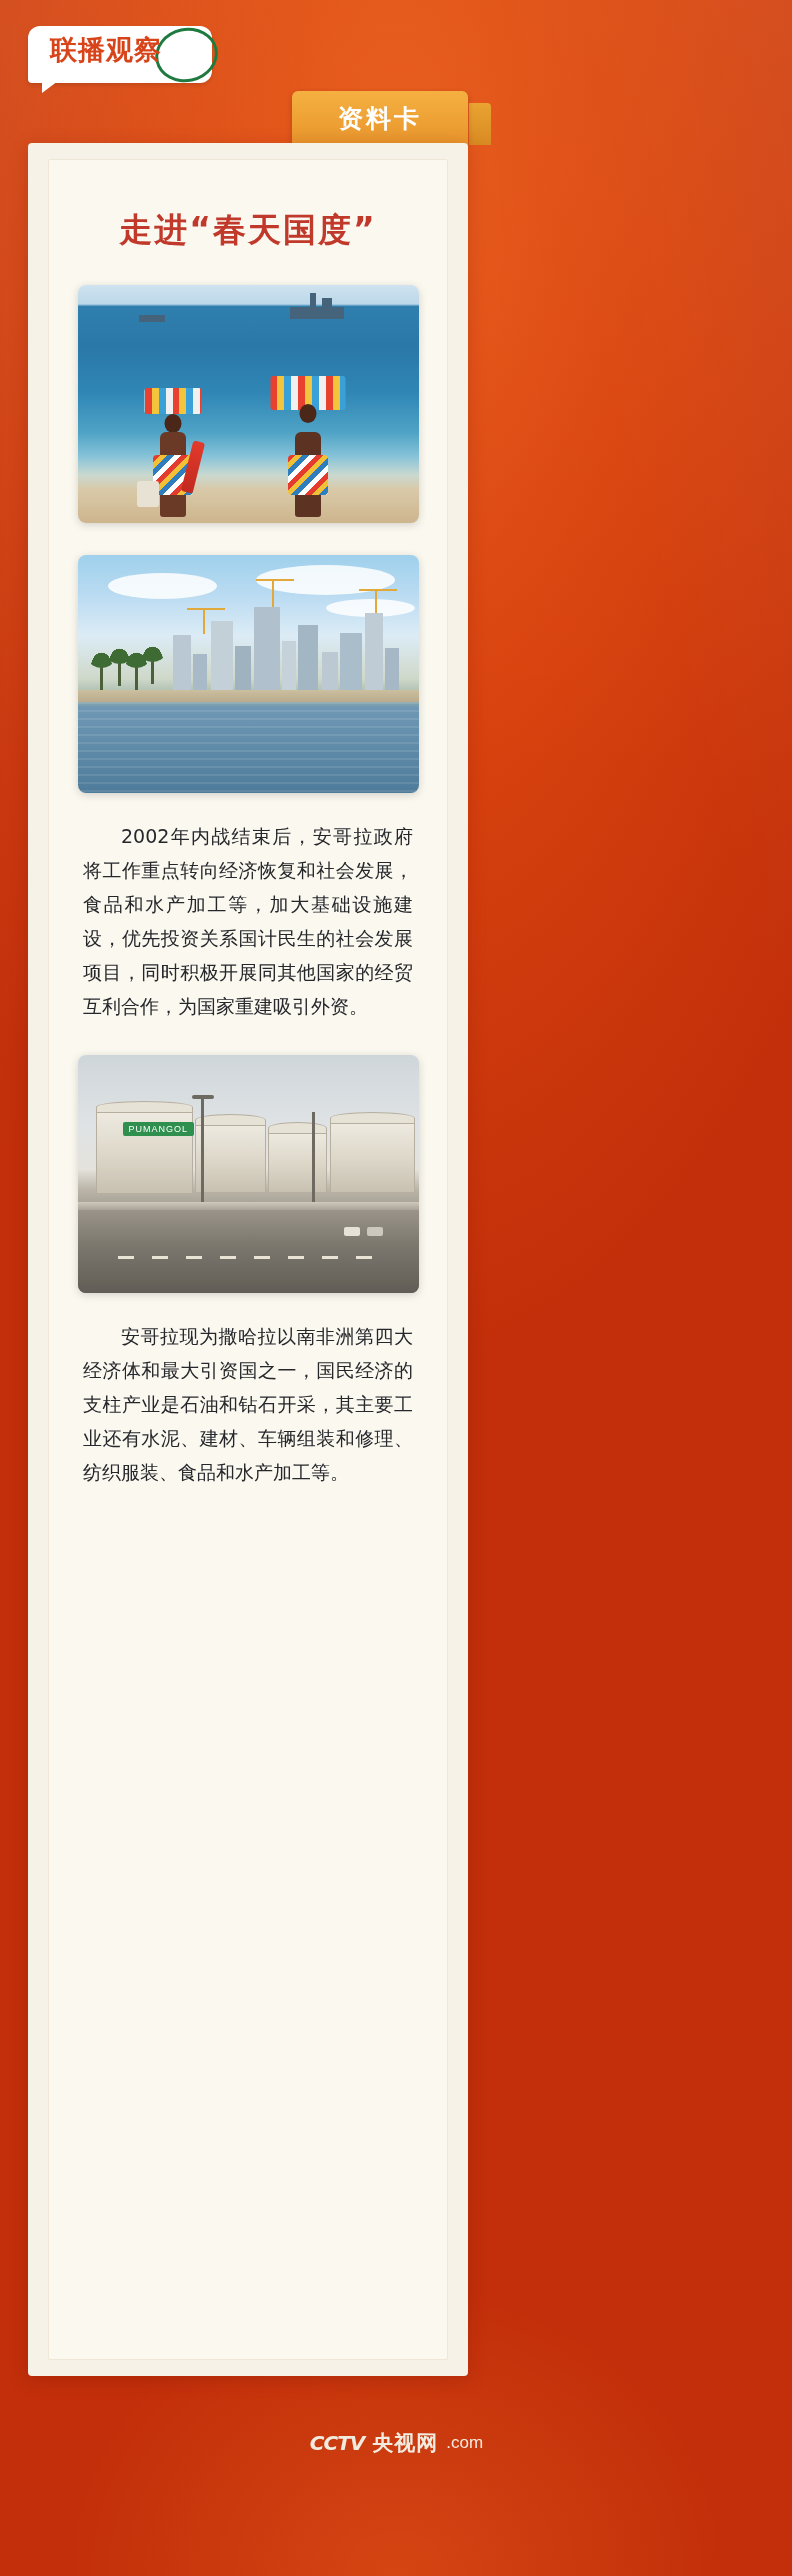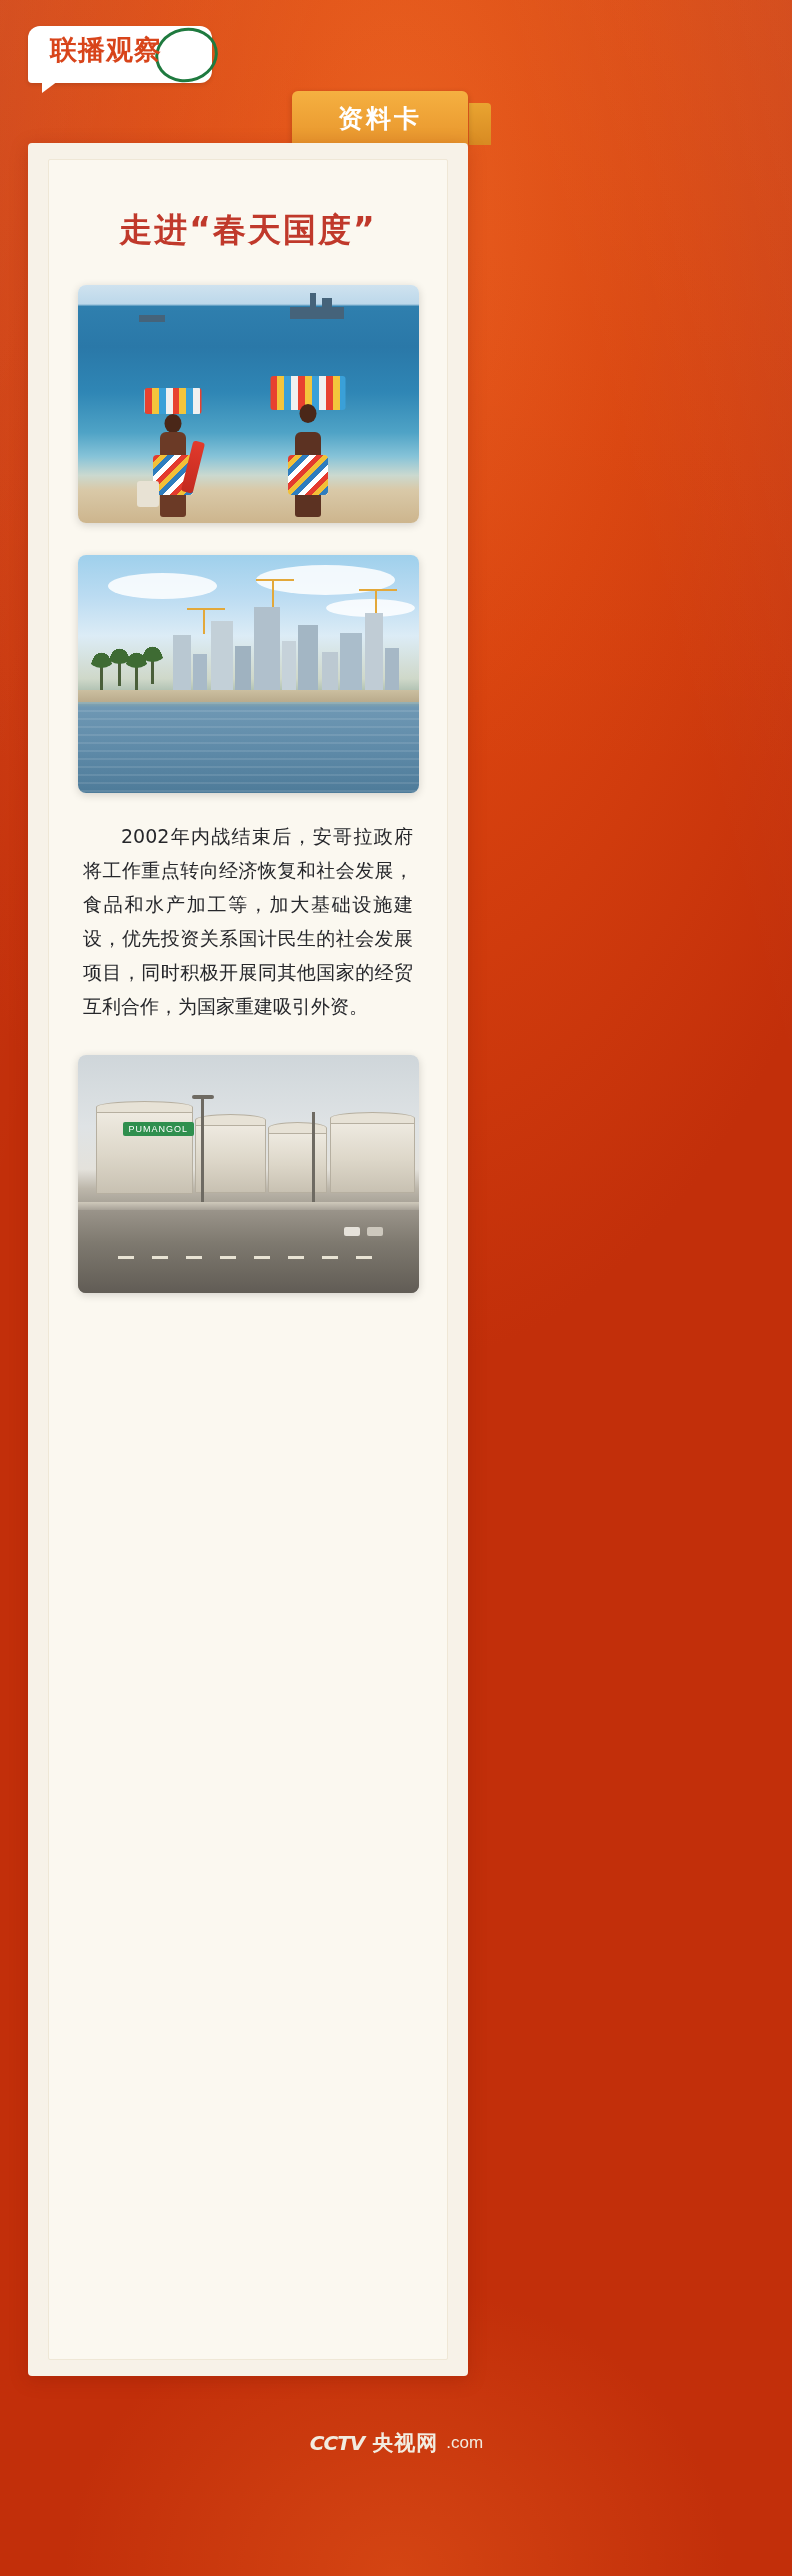--- a/index.html
+++ b/index.html
@@ -448,20 +448,21 @@
           <div class="tank-roof"></div>
         </div>
         <div class="pole pl1"></div>
         <div class="pole pl2"></div>
         <div class="kerb"></div>
         <div class="road"></div>
         <div class="car c1"></div>
         <div class="car c2"></div>
       </div>
 
+      <p class="para">安哥拉现为撒哈拉以南非洲第四大经济体和最大引资国之一，国民经济的支柱产业是石油和钻石开采，其主要工业还有水泥、建材、车辆组装和修理、纺织服装、食品和水产加工等。</p>
 
     </div>
   </div>
 
   <div class="footer">
     <span class="cctv-mark">CCTV</span>
     <span class="cctv-cn">央视网</span>
     <span class="cctv-com">.com</span>
   </div>
 </div>

